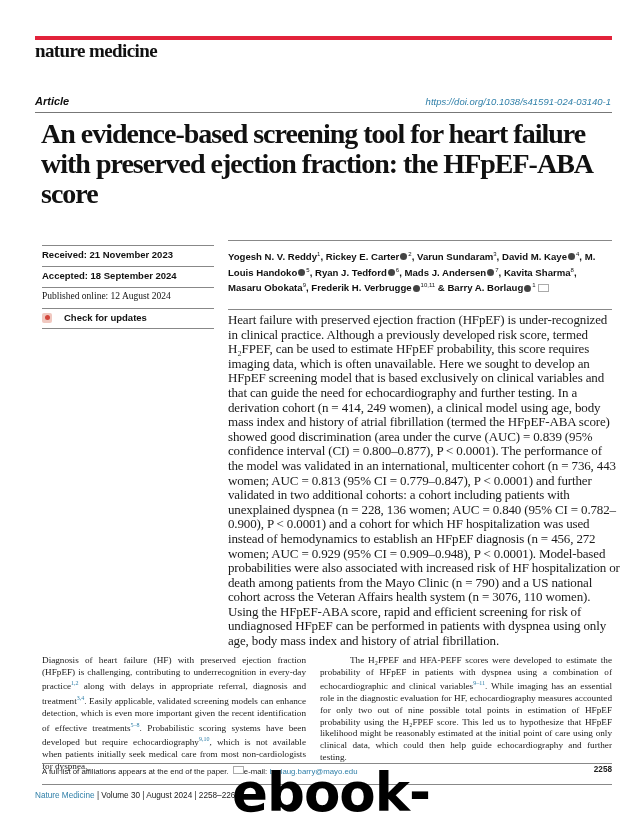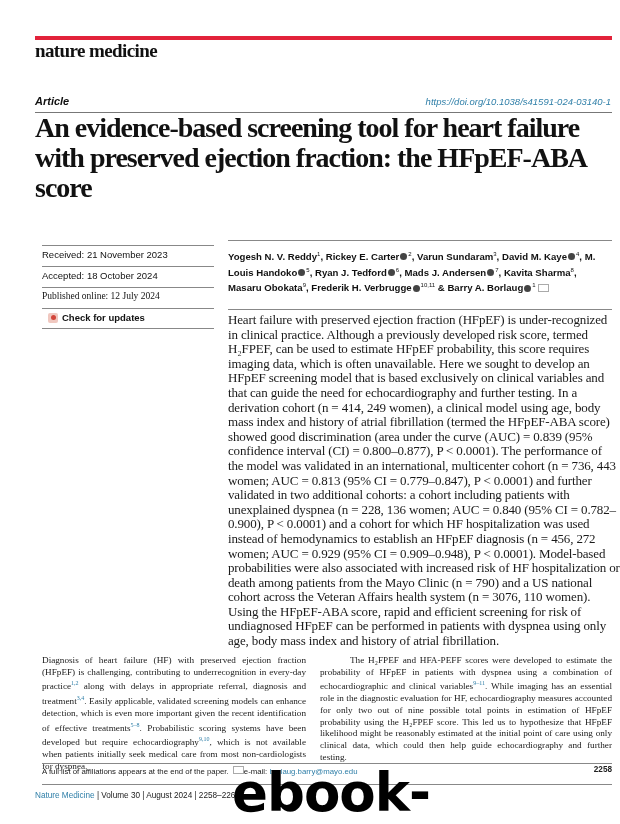--- a/index.html
+++ b/index.html
@@ -12,22 +12,22 @@
   .journal { left:35px; top:40px; font-size:19px; font-weight:bold; letter-spacing:-0.6px; color:#111; }
 
   .article-label { left:35px; top:95px; font-size:11px; font-weight:bold; color:#111;font-style:italic; }
   .doi { right:9px; top:96px; font-size:9.5px; color:#2f7fa8;font-style:italic; }
   .rule-top { left:35px; top:112px; width:577px; height:1px; background:#777; }
 
   .title { left:35px; top:113px; width:580px; font-size:28px; line-height:30px; font-weight:bold; letter-spacing:-1px; color:#111; }
 
   .meta-rule { left:42px; width:172px; height:1px; background:#888; }
   .meta-item { left:42px; font-size:9.5px; color:#111; }
-  .meta-item.bold { font-weight:normal; }
-  .check { left:48px; top:312px; font-size:9.5px; font-weight:bold; color:#111; display:flex; align-items:center; gap:4px; }
+  .meta-item.bold { font-weight:bold; }
+  .check { left:42px; top:312px; font-size:9.5px; font-weight:bold; color:#111; display:flex; align-items:center; gap:12px; }
   .check-icon { width:10px; height:10px; border-radius:2px; background:#f0c8c0; position:relative; }
   .check-icon::after { content:""; position:absolute; left:3px; top:2px; width:5px; height:5px; border-radius:50%; background:#d2453a; }
 
   .authors-rule { left:228px; top:240px; width:384px; height:1px; background:#888; }
   .authors { left:228px; top:248px; width:384px; font-size:9.6px; line-height:13.5px; font-weight:bold; color:#111; }
   .orcid { display:inline-block; width:7px; height:7px; border-radius:50%; background:#444; vertical-align:0; margin:0 1px; }
   .authors sup { font-size:6px; font-weight:normal; }
   .mail-icon { display:inline-block; width:9px; height:6px; border:1px solid #aaa; margin-left:2px; vertical-align:0; }
   .abstract-rule { left:228px; top:309px; width:384px; height:1px; background:#888; }
   .abstract { left:228px; top:313px; width:392px; font-size:13px; line-height:14.6px; color:#1a1a1a; letter-spacing:-0.15px; }
@@ -51,28 +51,28 @@
 </head>
 <body>
 
 <div class="abs topbar"></div>
 <div class="abs journal serif">nature medicine</div>
 
 <div class="abs article-label sans">Article</div>
 <a class="abs doi sans">https://doi.org/10.1038/s41591-024-03140-1</a>
 <div class="abs rule-top"></div>
 
-<h1 class="abs title serif" style="margin:0">An evidence-based screening tool for heart failure with preserved ejection fraction: the HFpEF-ABA score</h1>
+<h1 class="abs title serif" style="margin:6px">An evidence-based screening tool for heart failure with preserved ejection fraction: the HFpEF-ABA score</h1>
 
 <div class="abs meta-rule" style="top:245px"></div>
 <div class="abs meta-item bold sans" style="top:249px">Received: 21 November 2023</div>
 <div class="abs meta-rule" style="top:266px"></div>
-<div class="abs meta-item bold sans" style="top:270px">Accepted: 18 October 2024</div>
+<div class="abs meta-item bold sans" style="top:270px">Accepted: 18 September 2024</div>
 <div class="abs meta-rule" style="top:287px"></div>
-<div class="abs meta-item serif" style="top:291px">Published online: 12 July 2024</div>
+<div class="abs meta-item serif" style="top:291px">Published online: 12 August 2024</div>
 <div class="abs meta-rule" style="top:308px"></div>
 <div class="abs check sans">
   <span class="check-icon"></span>
   <span>Check for updates</span>
 </div>
 <div class="abs meta-rule" style="top:328px"></div>
 
 <div class="abs authors-rule"></div>
 <div class="abs authors sans" id="authors"><span>Yogesh N. V. Reddy</span><sup>1</sup>, <span>Rickey E. Carter</span><span class="orcid"></span><sup>2</sup>, <span>Varun Sundaram</span><sup>3</sup>, <span>David M. Kaye</span><span class="orcid"></span><sup>4</sup>, <span>M. Louis Handoko</span><span class="orcid"></span><sup>5</sup>, <span>Ryan J. Tedford</span><span class="orcid"></span><sup>6</sup>, <span>Mads J. Andersen</span><span class="orcid"></span><sup>7</sup>, <span>Kavita Sharma</span><sup>8</sup>, <span>Masaru Obokata</span><sup>9</sup>, <span>Frederik H. Verbrugge</span><span class="orcid"></span><sup>10,11</sup> &amp; <span>Barry A. Borlaug</span><span class="orcid"></span><sup>1</sup><span class="mail-icon"></span></div>
 <div class="abs abstract-rule"></div>

